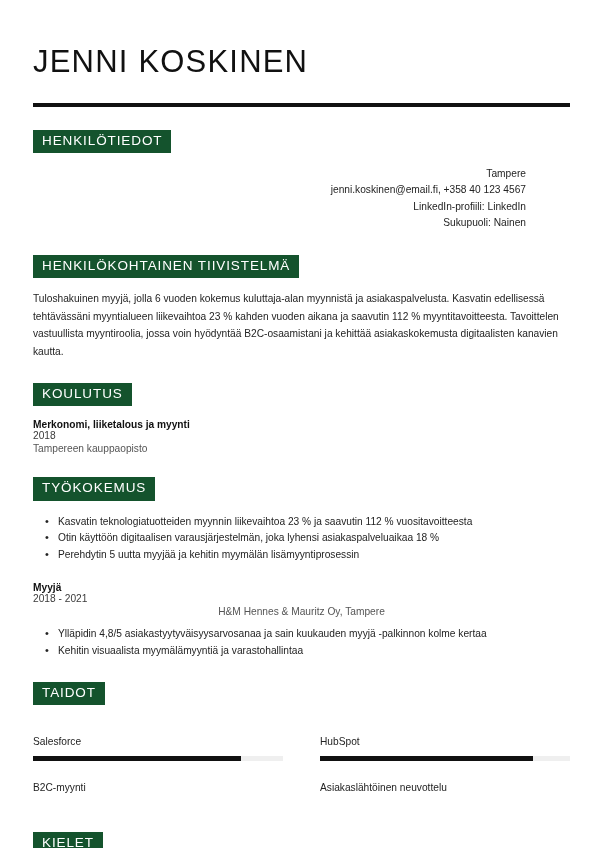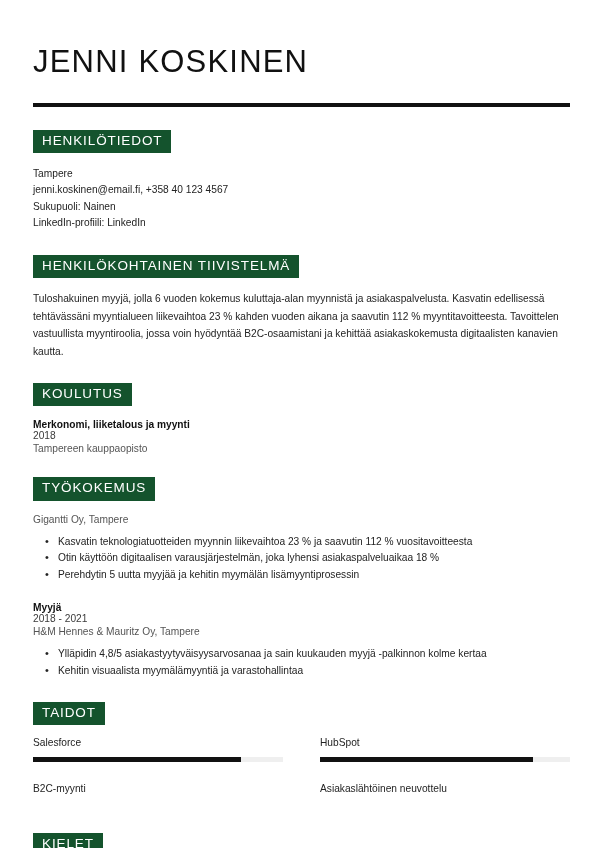--- a/index.html
+++ b/index.html
@@ -53,20 +53,21 @@
     line-height: 1.72;
     color: #232323;
     margin: 12px 0 0 3px;
     width: 537px;
   }
   .contact-line {
     font-size: 10.2px;
     line-height: 1.62;
     color: #232323;
     margin-left: 3px;
+    text-align: right;
   }
   .contact-block {
     margin-top: 13px;
   }
   .entry {
     margin-top: 13px;
     margin-left: 3px;
     width: 537px;
   }
   .entry-head {
@@ -106,23 +107,24 @@
   .bullets li::before {
     content: "\2022";
     position: absolute;
     left: 12px;
     top: -1px;
     font-size: 11px;
     color: #232323;
   }
   .exp-entry-gap {
     margin-top: 19px;
+    text-align: center;
   }
   .skill-grid {
-    margin: 12px 0 0 3px;
+    margin: 31px 0 0 3px;
     width: 537px;
     display: grid;
     grid-template-columns: 250px 250px;
     column-gap: 37px;
     row-gap: 0;
   }
   .skill-cell {
     margin-bottom: 7px;
   }
   .skill-label {
@@ -153,22 +155,22 @@
 <div class="page">
 
   <h1 class="name">JENNI KOSKINEN</h1>
   <div class="top-rule"></div>
 
   <div class="section">
     <div class="section-badge">HENKILÖTIEDOT</div>
     <div class="contact-block">
       <div class="contact-line">Tampere</div>
       <div class="contact-line">jenni.koskinen@email.fi, +358 40 123 4567</div>
+      <div class="contact-line">LinkedIn-profiili: LinkedIn</div>
       <div class="contact-line">Sukupuoli: Nainen</div>
-      <div class="contact-line">LinkedIn-profiili: LinkedIn</div>
     </div>
   </div>
 
   <div class="section">
     <div class="section-badge">HENKILÖKOHTAINEN TIIVISTELMÄ</div>
     <p class="body-text">Tuloshakuinen myyjä, jolla 6 vuoden kokemus kuluttaja-alan myynnistä ja asiakaspalvelusta. Kasvatin edellisessä tehtävässäni myyntialueen liikevaihtoa 23 % kahden vuoden aikana ja saavutin 112 % myyntitavoitteesta. Tavoittelen vastuullista myyntiroolia, jossa voin hyödyntää B2C-osaamistani ja kehittää asiakaskokemusta digitaalisten kanavien kautta.</p>
   </div>
 
   <div class="section">
     <div class="section-badge">KOULUTUS</div>
@@ -178,21 +180,20 @@
         <span class="entry-date">2018</span>
       </div>
       <div class="entry-sub">Tampereen kauppaopisto</div>
     </div>
   </div>
 
   <div class="section">
     <div class="section-badge">TYÖKOKEMUS</div>
 
     <div class="entry">
-      <div class="entry-sub">Gigantti Oy, Tampere</div>
     </div>
     <ul class="bullets">
       <li>Kasvatin teknologiatuotteiden myynnin liikevaihtoa 23 % ja saavutin 112 % vuositavoitteesta</li>
       <li>Otin käyttöön digitaalisen varausjärjestelmän, joka lyhensi asiakaspalveluaikaa 18 %</li>
       <li>Perehdytin 5 uutta myyjää ja kehitin myymälän lisämyyntiprosessin</li>
     </ul>
 
     <div class="entry exp-entry-gap">
       <div class="entry-head">
         <span class="entry-title">Myyjä</span>

